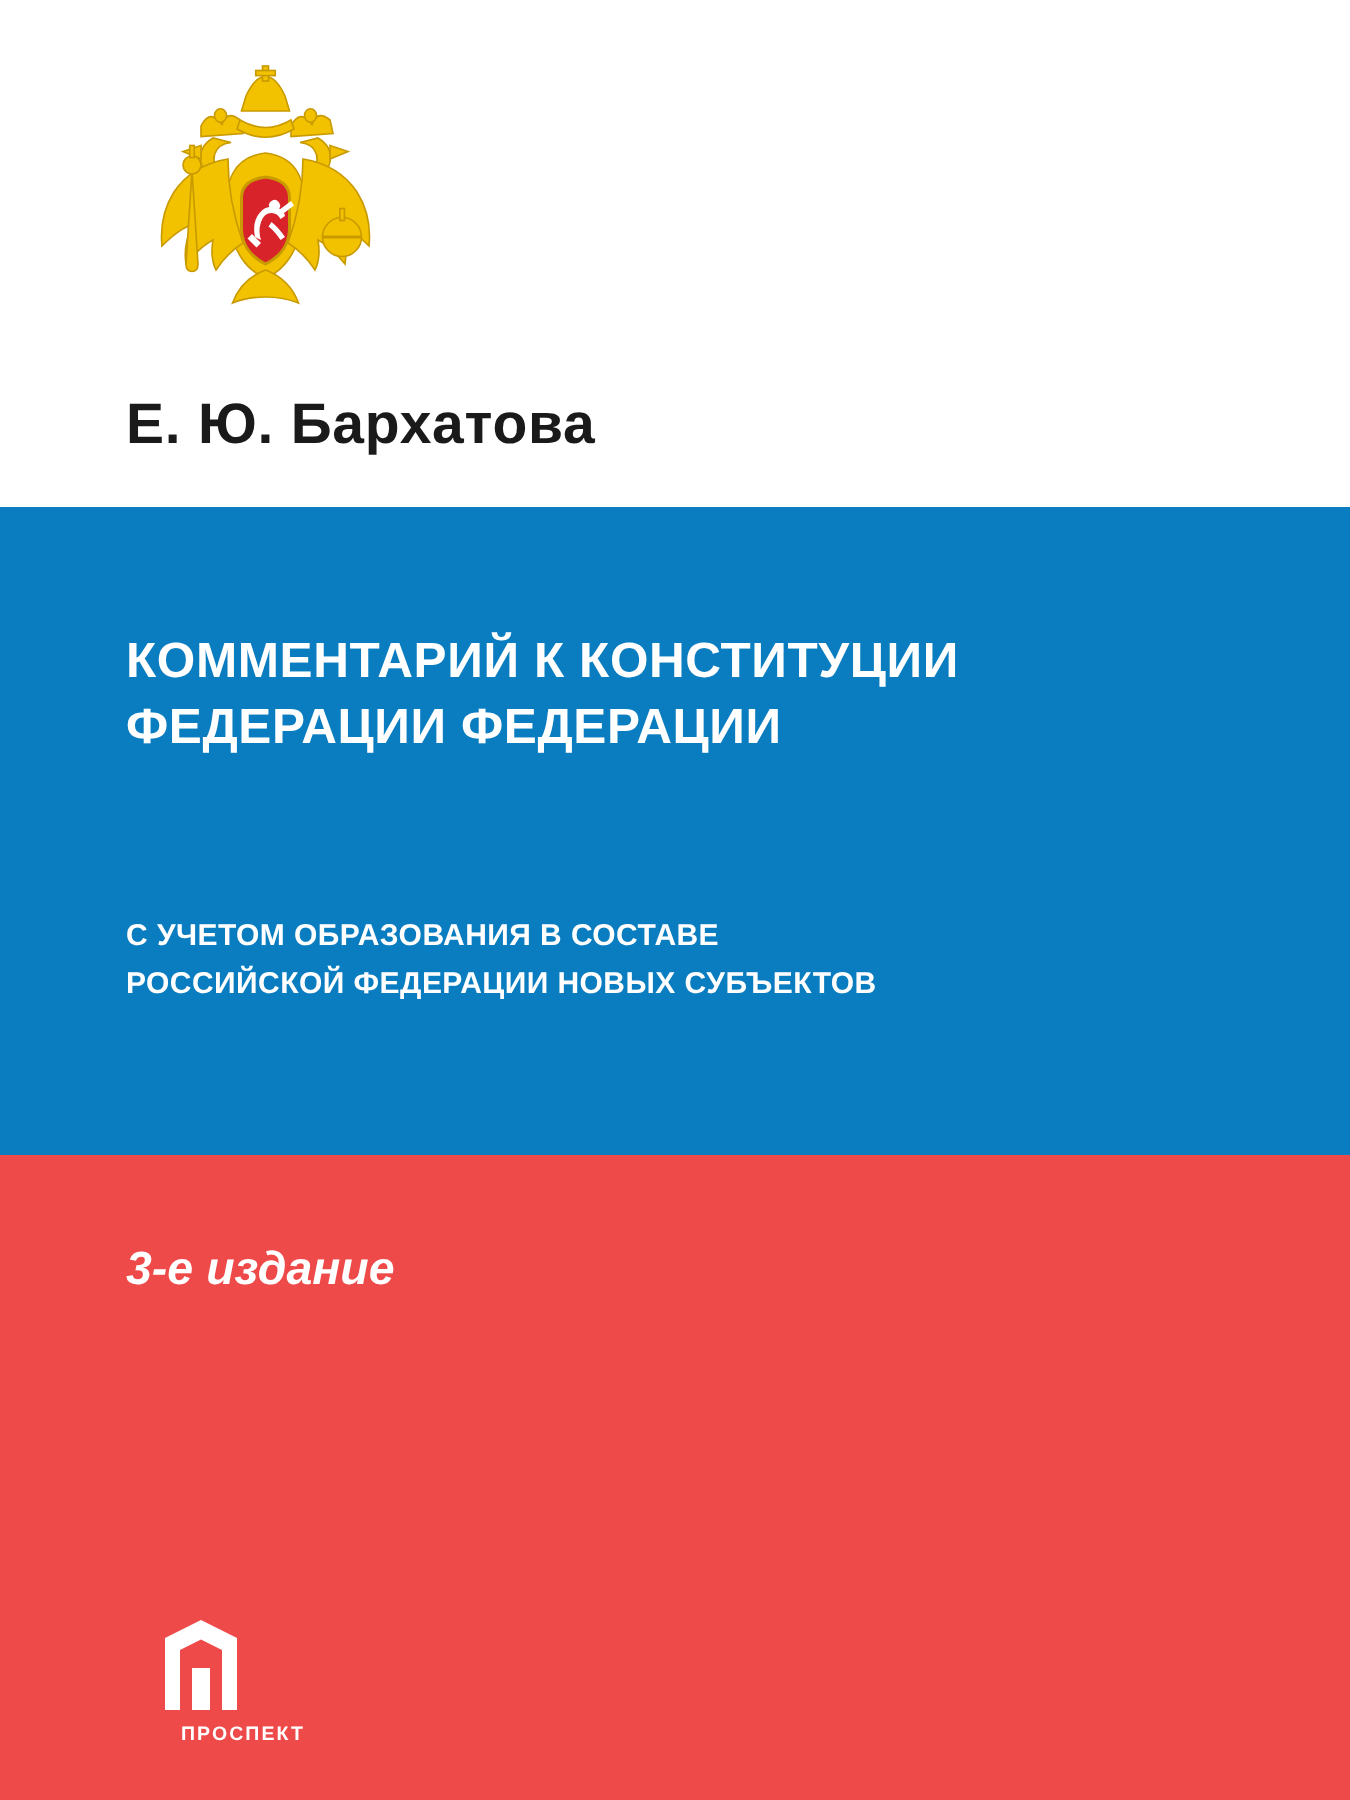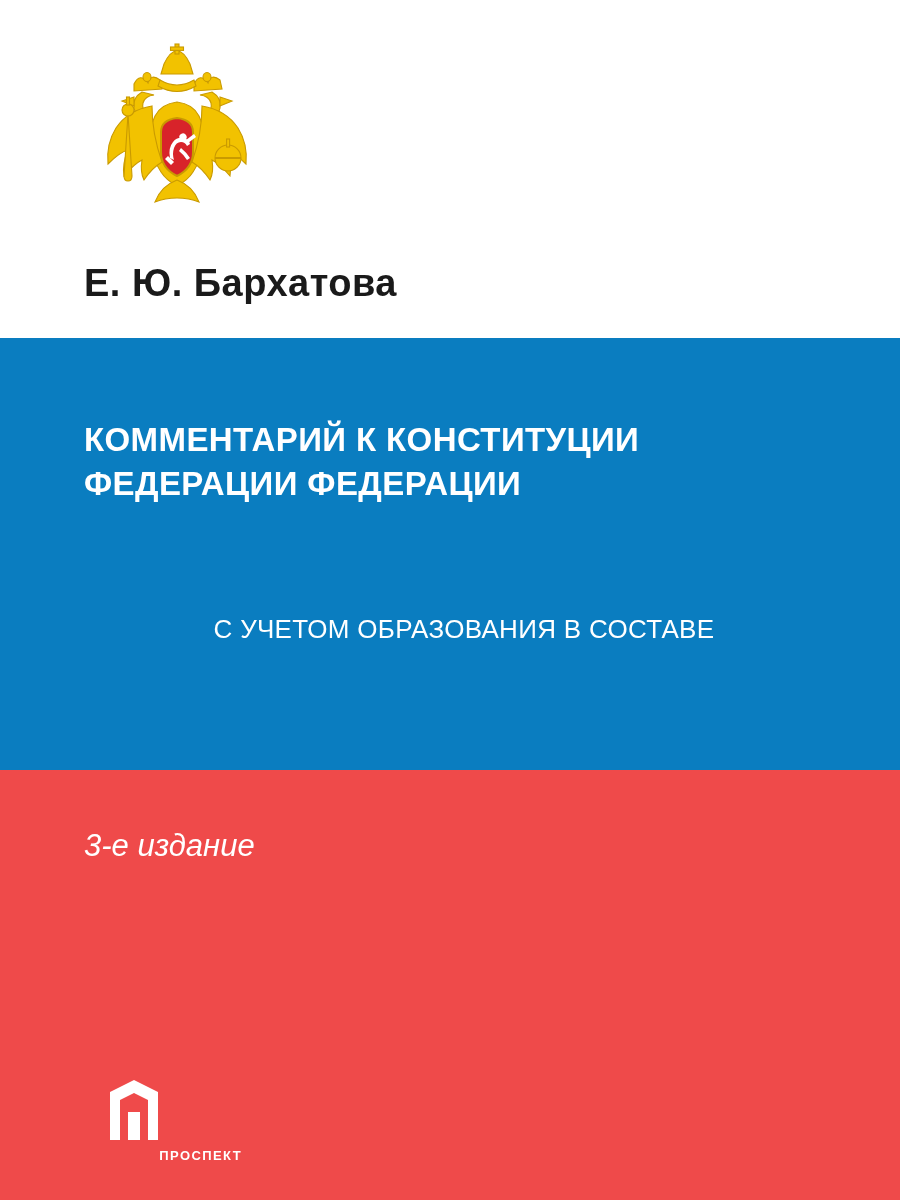--- a/index.html
+++ b/index.html
@@ -80,35 +80,34 @@
   }
   .title .line { display: block; white-space: nowrap; }
 
   
   .subtitle {
     position: absolute;
     left: 84px;
     top: 608px;
     width: 760px;
     color: #ffffff;
-    font-size: 26px;
-    font-weight: normal;
+    font-size: 20px;
+    font-weight: bold;
     line-height: 1.62;
     letter-spacing: 0.3px;
-    text-align: center;
   }
   .subtitle .line { display: block; white-space: nowrap; }
 
   
   .edition {
     position: absolute;
     left: 84px;
     top: 828px;
     font-size: 31px;
-    font-weight: normal;
+    font-weight: bold;
     font-style: italic;
     color: #ffffff;
     white-space: nowrap;
   }
 
   
   .publisher {
     position: absolute;
     left: 82px;
     top: 1078px;
@@ -120,21 +119,21 @@
     left: 22px;
     top: 0;
     width: 60px;
     height: 62px;
   }
   .pub-name {
     position: absolute;
     left: 0;
     top: 70px;
     width: 160px;
-    text-align: right;
+    text-align: center;
     color: #ffffff;
     font-size: 13px;
     font-weight: bold;
     letter-spacing: 1.4px;
     white-space: nowrap;
   }
 </style>
 </head>
 <body>
 
@@ -196,20 +195,21 @@
 
   <div class="author">Е. Ю. Бархатова</div>
 
   <div class="title">
     <span class="line">КОММЕНТАРИЙ К КОНСТИТУЦИИ</span>
     <span class="line">ФЕДЕРАЦИИ ФЕДЕРАЦИИ</span>
   </div>
 
   <div class="subtitle">
     <span class="line">С УЧЕТОМ ОБРАЗОВАНИЯ В СОСТАВЕ</span>
+    <span class="line">РОССИЙСКОЙ ФЕДЕРАЦИИ НОВЫХ СУБЪЕКТОВ</span>
   </div>
 
   <div class="edition">3-е издание</div>
 
   <div class="publisher">
     <div class="pub-mark">
       <svg viewBox="0 0 60 62" width="60" height="62" xmlns="http://www.w3.org/2000/svg">
         <path d="M6 62 V14 L30 2 L54 14 V62 H44 V22 L30 15 L16 22 V62 Z" fill="#ffffff"></path>
         <rect x="24" y="34" width="12" height="28" fill="#ffffff"></rect>
       </svg>

